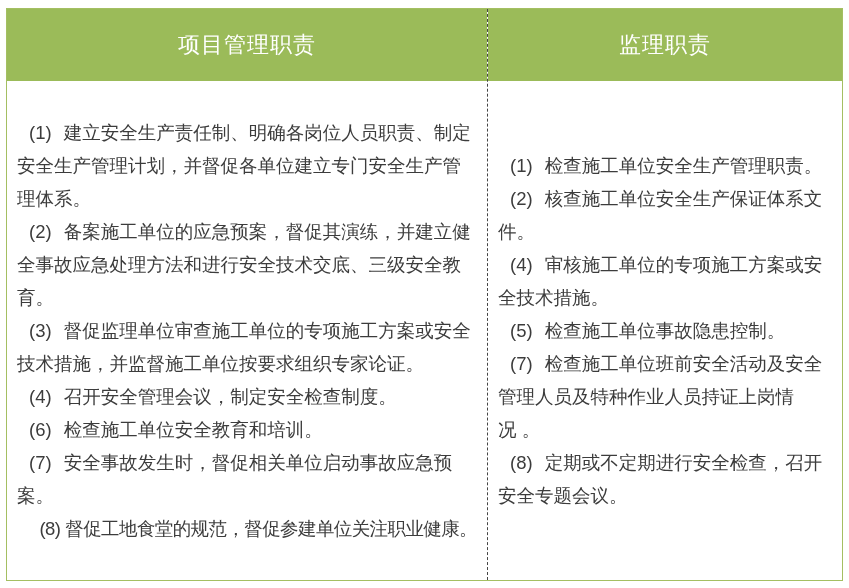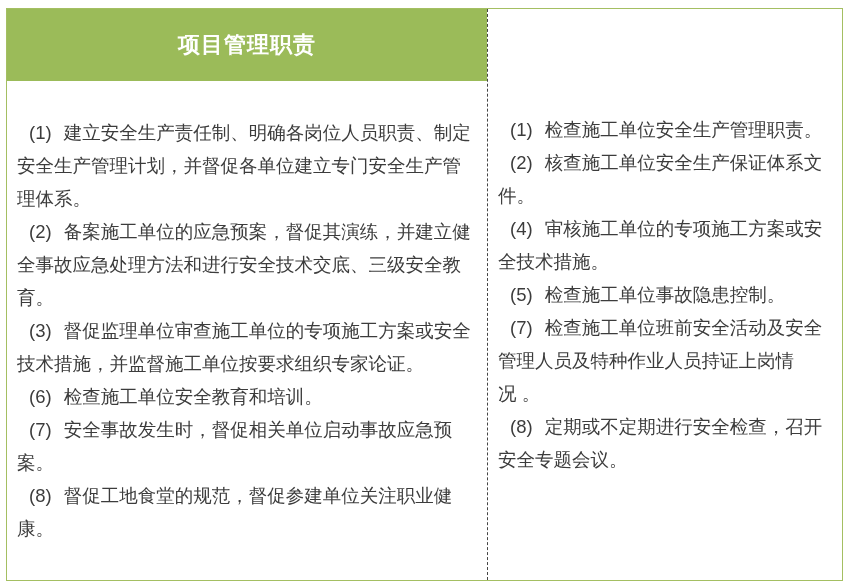--- a/index.html
+++ b/index.html
@@ -20,21 +20,21 @@
     position:absolute;left:6px;top:8px;width:837px;height:573px;
     border:1.5px solid var(--border);
     display:flex;background:#ffffff;
   }
   .col{display:flex;flex-direction:column;min-width:0;}
   .col-left{width:481px;border-right:1px dashed var(--divider);}
   .col-right{flex:1;}
   .hdr{
     height:72px;flex:0 0 72px;
     background:var(--header-bg);color:var(--header-text);
-    font-size:22px;font-weight:bold;letter-spacing:1px;
+    font-size:22px;font-weight:normal;letter-spacing:1px;
     display:flex;align-items:center;justify-content:center;
   }
   .body{
     flex:1;display:flex;flex-direction:column;justify-content:center;
     padding:4px 10px;color:var(--text);
     font-size:18.5px;line-height:33px;
   }
   .item{text-indent:12px;}
   .item .num{margin-right:12px;}
   .item .txt{white-space:pre-wrap;}
@@ -47,26 +47,28 @@
 </head>
 <body>
 
 <div class="table">
   <div class="col col-left">
     <div class="hdr">项目管理职责</div>
     <div class="body">
         <p class="item"><span class="num">(1)</span><span class="txt">建立安全生产责任制、明确各岗位人员职责、制定安全生产管理计划，并督促各单位建立专门安全生产管理体系。</span></p>
         <p class="item"><span class="num">(2)</span><span class="txt">备案施工单位的应急预案，督促其演练，并建立健全事故应急处理方法和进行安全技术交底、三级安全教育。</span></p>
         <p class="item"><span class="num">(3)</span><span class="txt">督促监理单位审查施工单位的专项施工方案或安全技术措施，并监督施工单位按要求组织专家论证。</span></p>
+        <p class="item"><span class="num">(4)</span><span class="txt">召开安全管理会议，制定安全检查制度。</span></p>
         <p class="item"><span class="num">(6)</span><span class="txt">检查施工单位安全教育和培训。</span></p>
         <p class="item"><span class="num">(7)</span><span class="txt">安全事故发生时，督促相关单位启动事故应急预案。</span></p>
         <p class="item"><span class="num">(8)</span><span class="txt">督促工地食堂的规范，督促参建单位关注职业健康。</span></p>
       </div>
   </div>
   <div class="col col-right">
+    <div class="hdr">监理职责</div>
     <div class="body">
         <p class="item"><span class="num">(1)</span><span class="txt">检查施工单位安全生产管理职责。</span></p>
         <p class="item"><span class="num">(2)</span><span class="txt">核查施工单位安全生产保证体系文件。</span></p>
         <p class="item"><span class="num">(4)</span><span class="txt">审核施工单位的专项施工方案或安全技术措施。</span></p>
         <p class="item"><span class="num">(5)</span><span class="txt">检查施工单位事故隐患控制。</span></p>
         <p class="item"><span class="num">(7)</span><span class="txt">检查施工单位班前安全活动及安全管理人员及特种作业人员持证上岗情
 况 。</span></p>
         <p class="item"><span class="num">(8)</span><span class="txt">定期或不定期进行安全检查，召开安全专题会议。</span></p>
       </div>
   </div>

